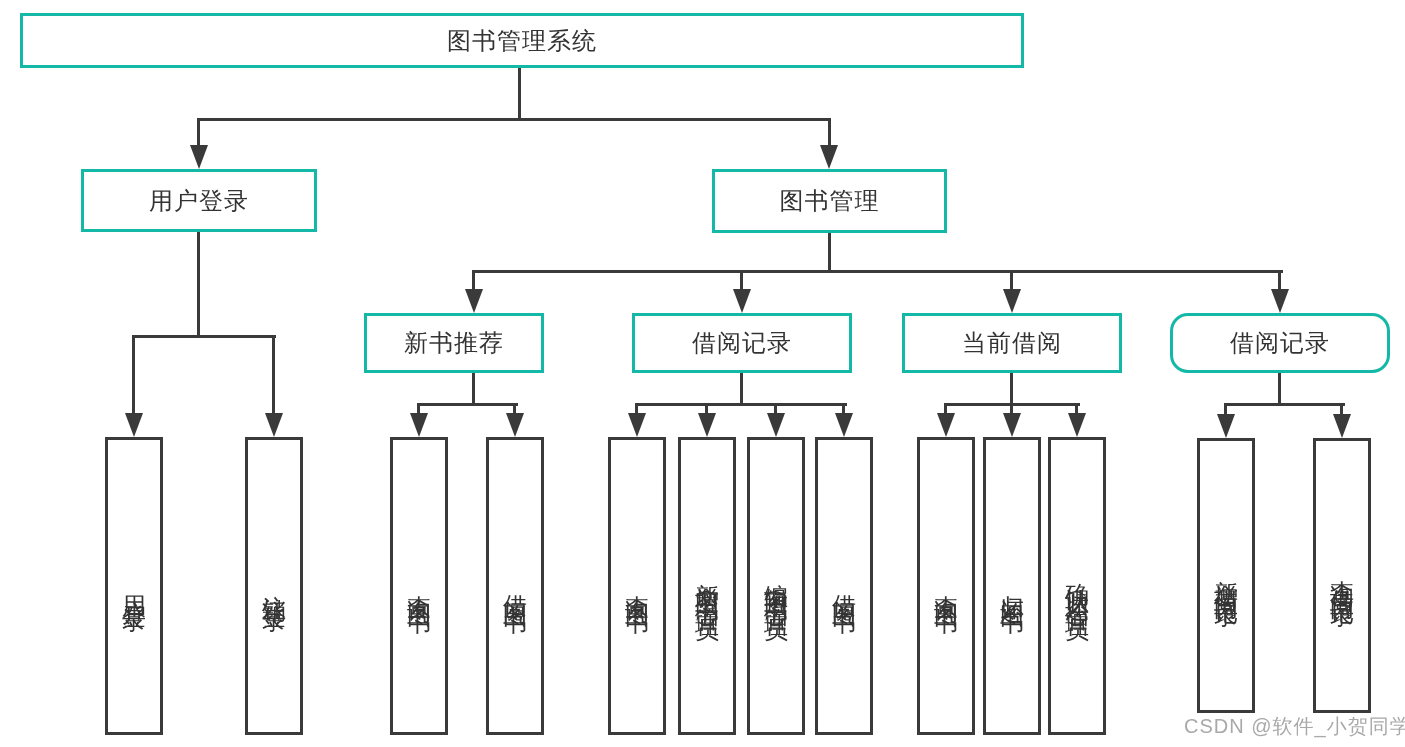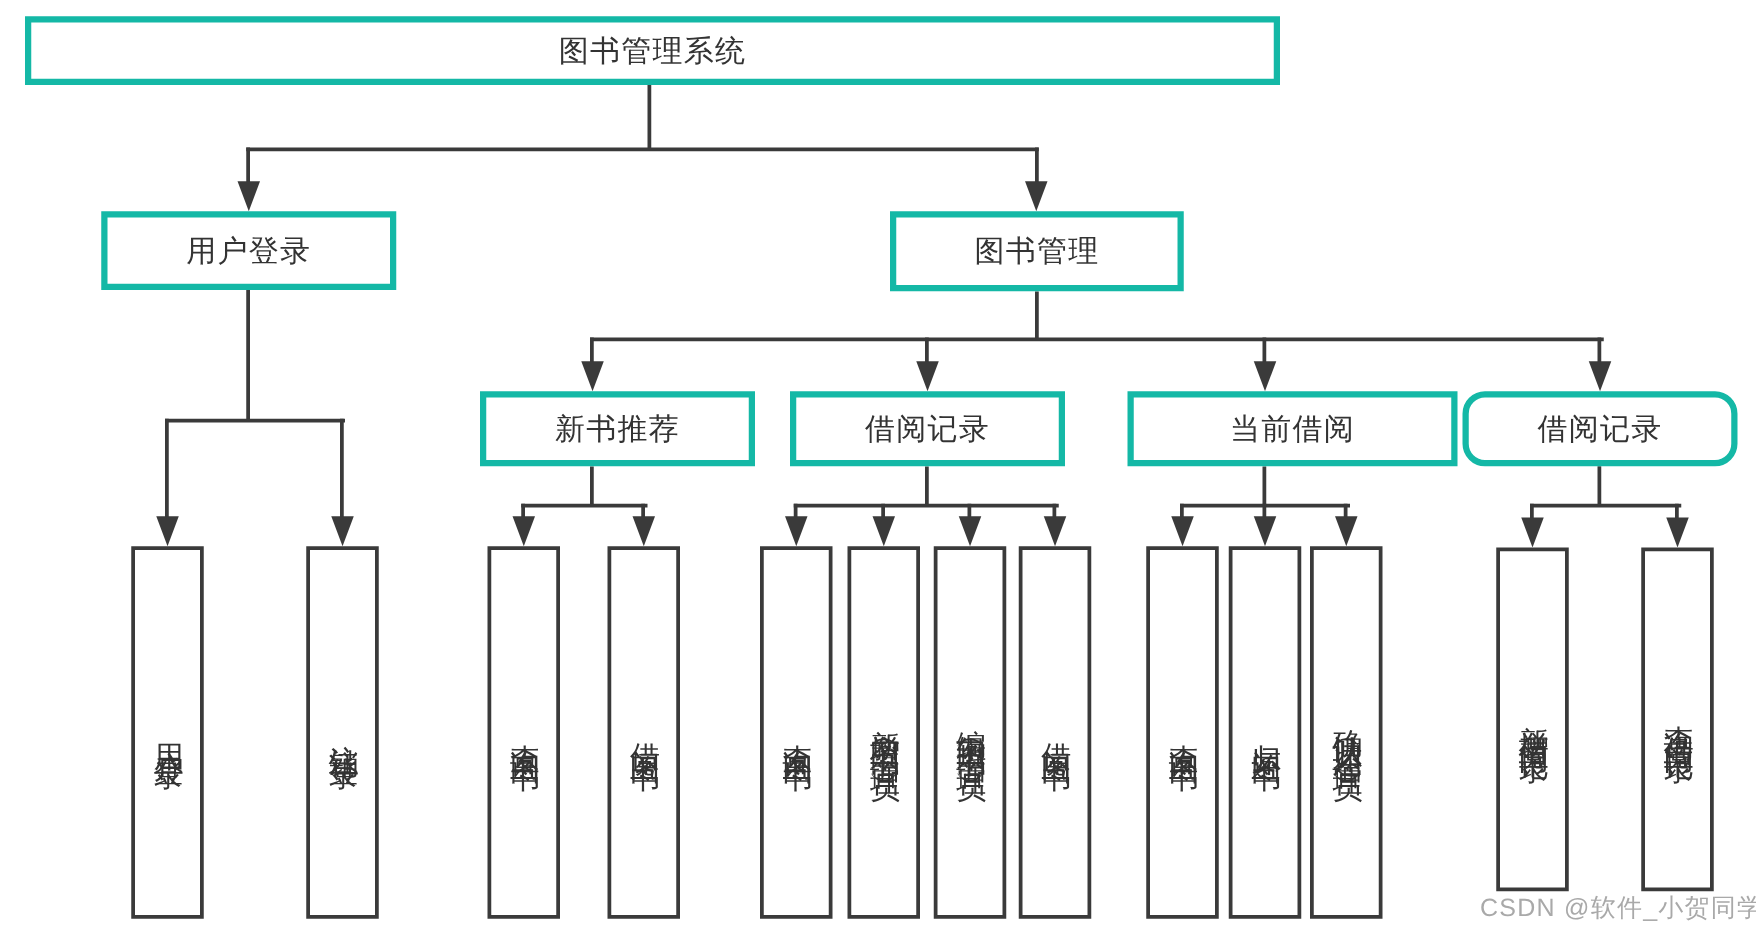--- a/index.html
+++ b/index.html
@@ -7,21 +7,21 @@
     position: relative;
     width: 1405px;
     height: 747px;
     background: #ffffff;
     overflow: hidden;
     font-family: "Liberation Sans", sans-serif;
   }
   .hbox {
     position: absolute;
     box-sizing: border-box;
-    border: 5px solid #14b8a6;
+    border: 3px solid #14b8a6;
     background: #ffffff;
     display: flex;
     align-items: center;
     justify-content: center;
     font-size: 24px;
     color: #333333;
     letter-spacing: 1px;
     z-index: 2;
   }
   .vbox {
@@ -92,23 +92,23 @@
   <div class="hl" style="left:472px; top:270px; width:811px;"></div>
   <div class="vl" style="left:472px; top:270px; height:22px;"></div>
   <div class="arrow" style="left:465px; top:289px;"></div>
   <div class="vl" style="left:740px; top:270px; height:22px;"></div>
   <div class="arrow" style="left:733px; top:289px;"></div>
   <div class="vl" style="left:1010px; top:270px; height:22px;"></div>
   <div class="arrow" style="left:1003px; top:289px;"></div>
   <div class="vl" style="left:1278px; top:270px; height:22px;"></div>
   <div class="arrow" style="left:1271px; top:289px;"></div>
 
-  <div class="hbox" style="left:384px; top:313px; width:220px; height:60px;">新书推荐</div>
+  <div class="hbox" style="left:364px; top:313px; width:180px; height:60px;">新书推荐</div>
   <div class="hbox" style="left:632px; top:313px; width:220px; height:60px;">借阅记录</div>
-  <div class="hbox" style="left:902px; top:313px; width:264px; height:60px;">当前借阅</div>
+  <div class="hbox" style="left:902px; top:313px; width:220px; height:60px;">当前借阅</div>
   <div class="hbox" style="left:1170px; top:313px; width:220px; height:60px;border-radius:18px;">借阅记录</div>
 
   <div class="vl" style="left:472px; top:373px; height:32px;"></div>
   <div class="hl" style="left:417px; top:403px; width:101px;"></div>
   <div class="vl" style="left:417px; top:403px; height:14px;"></div>
   <div class="arrow" style="left:410px; top:413px;"></div>
   <div class="vl" style="left:513px; top:403px; height:14px;"></div>
   <div class="arrow" style="left:506px; top:413px;"></div>
 
   <div class="vl" style="left:740px; top:373px; height:32px;"></div>

